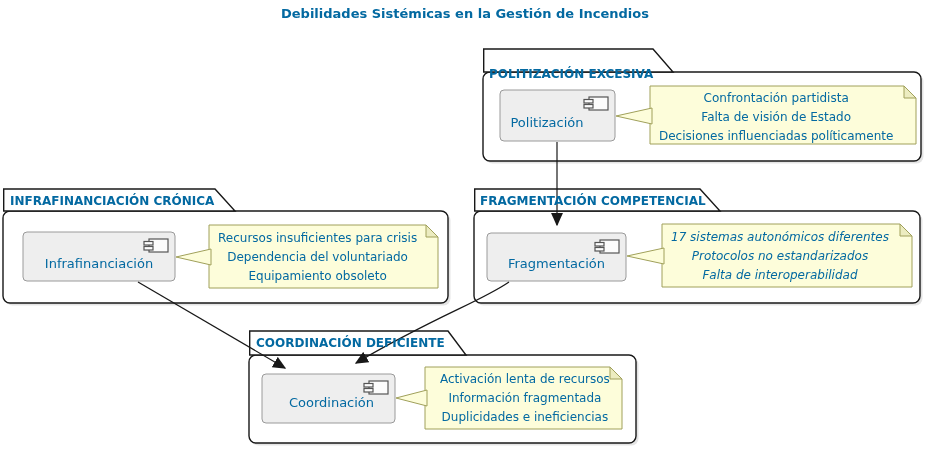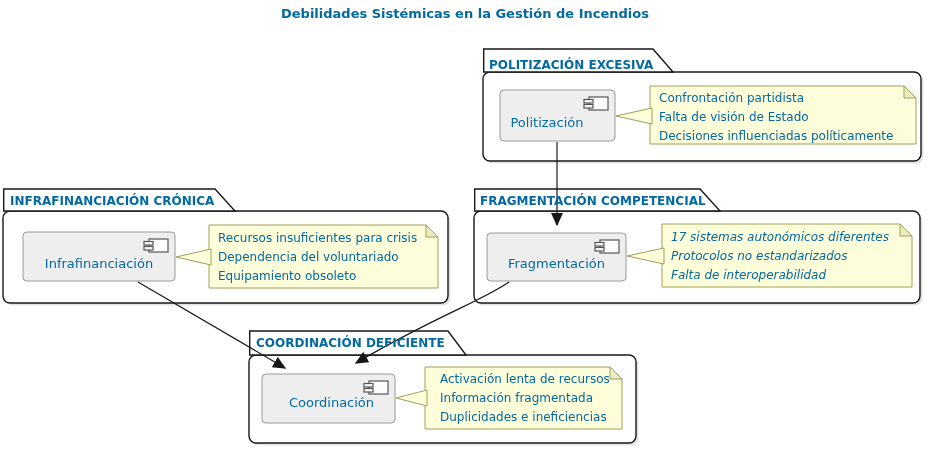--- a/index.html
+++ b/index.html
@@ -16,21 +16,21 @@
     left:0;top:6px;width:930px;text-align:center;
     font-size:13px;font-weight:bold;
   }
   .pkg-title{
     font-size:12px;font-weight:bold;line-height:20px;white-space:nowrap;
   }
   .comp-label{
     font-size:13px;line-height:30px;text-align:center;white-space:nowrap;
   }
   .note-text{font-size:12px;line-height:19px;white-space:nowrap;}
-  .note-text div{white-space:nowrap;}
+  .note-text div{white-space:nowrap;text-align:center;}
 </style>
 </head>
 <body>
 
 <div id="canvas">
 
   <svg id="shapes" width="930" height="451" viewBox="0 0 930 451">
     <defs>
       <marker id="arrow" viewBox="0 0 10 9" refX="9" refY="4.5" markerWidth="11" markerHeight="10" orient="auto">
         <path d="M0,0 L10,4.5 L0,9 Z" fill="#181818"></path>
@@ -123,21 +123,21 @@
 
     <g fill="none" stroke="#181818" stroke-width="1.2">
       <path d="M557,142 L557,225" marker-end="url(#arrow)"></path>
       <path d="M138,282 L285,368" marker-end="url(#arrow)"></path>
       <path d="M509,282 C480,302 436,316 356,363" marker-end="url(#arrow)"></path>
     </g>
   </svg>
 
   <div class="txt diagram-title">Debilidades Sistémicas en la Gestión de Incendios</div>
 
-  <div class="txt pkg-title" style="left:489px;top:55px;">POLITIZACIÓN EXCESIVA</div>
+  <div class="txt pkg-title" style="left:489px;top:64px;">POLITIZACIÓN EXCESIVA</div>
   <div class="txt pkg-title" style="left:10px;top:191px;">INFRAFINANCIACIÓN CRÓNICA</div>
   <div class="txt pkg-title" style="left:480px;top:191px;">FRAGMENTACIÓN COMPETENCIAL</div>
   <div class="txt pkg-title" style="left:256px;top:333px;">COORDINACIÓN DEFICIENTE</div>
 
   <div class="txt comp-label" style="left:500px;top:108px;width:94px;">Politización</div>
   <div class="txt comp-label" style="left:23px;top:249px;width:152px;">Infrafinanciación</div>
   <div class="txt comp-label" style="left:487px;top:249px;width:139px;">Fragmentación</div>
   <div class="txt comp-label" style="left:262px;top:388px;width:139px;">Coordinación</div>
 
   <div class="txt note-text" style="left:659px;top:89px;">

